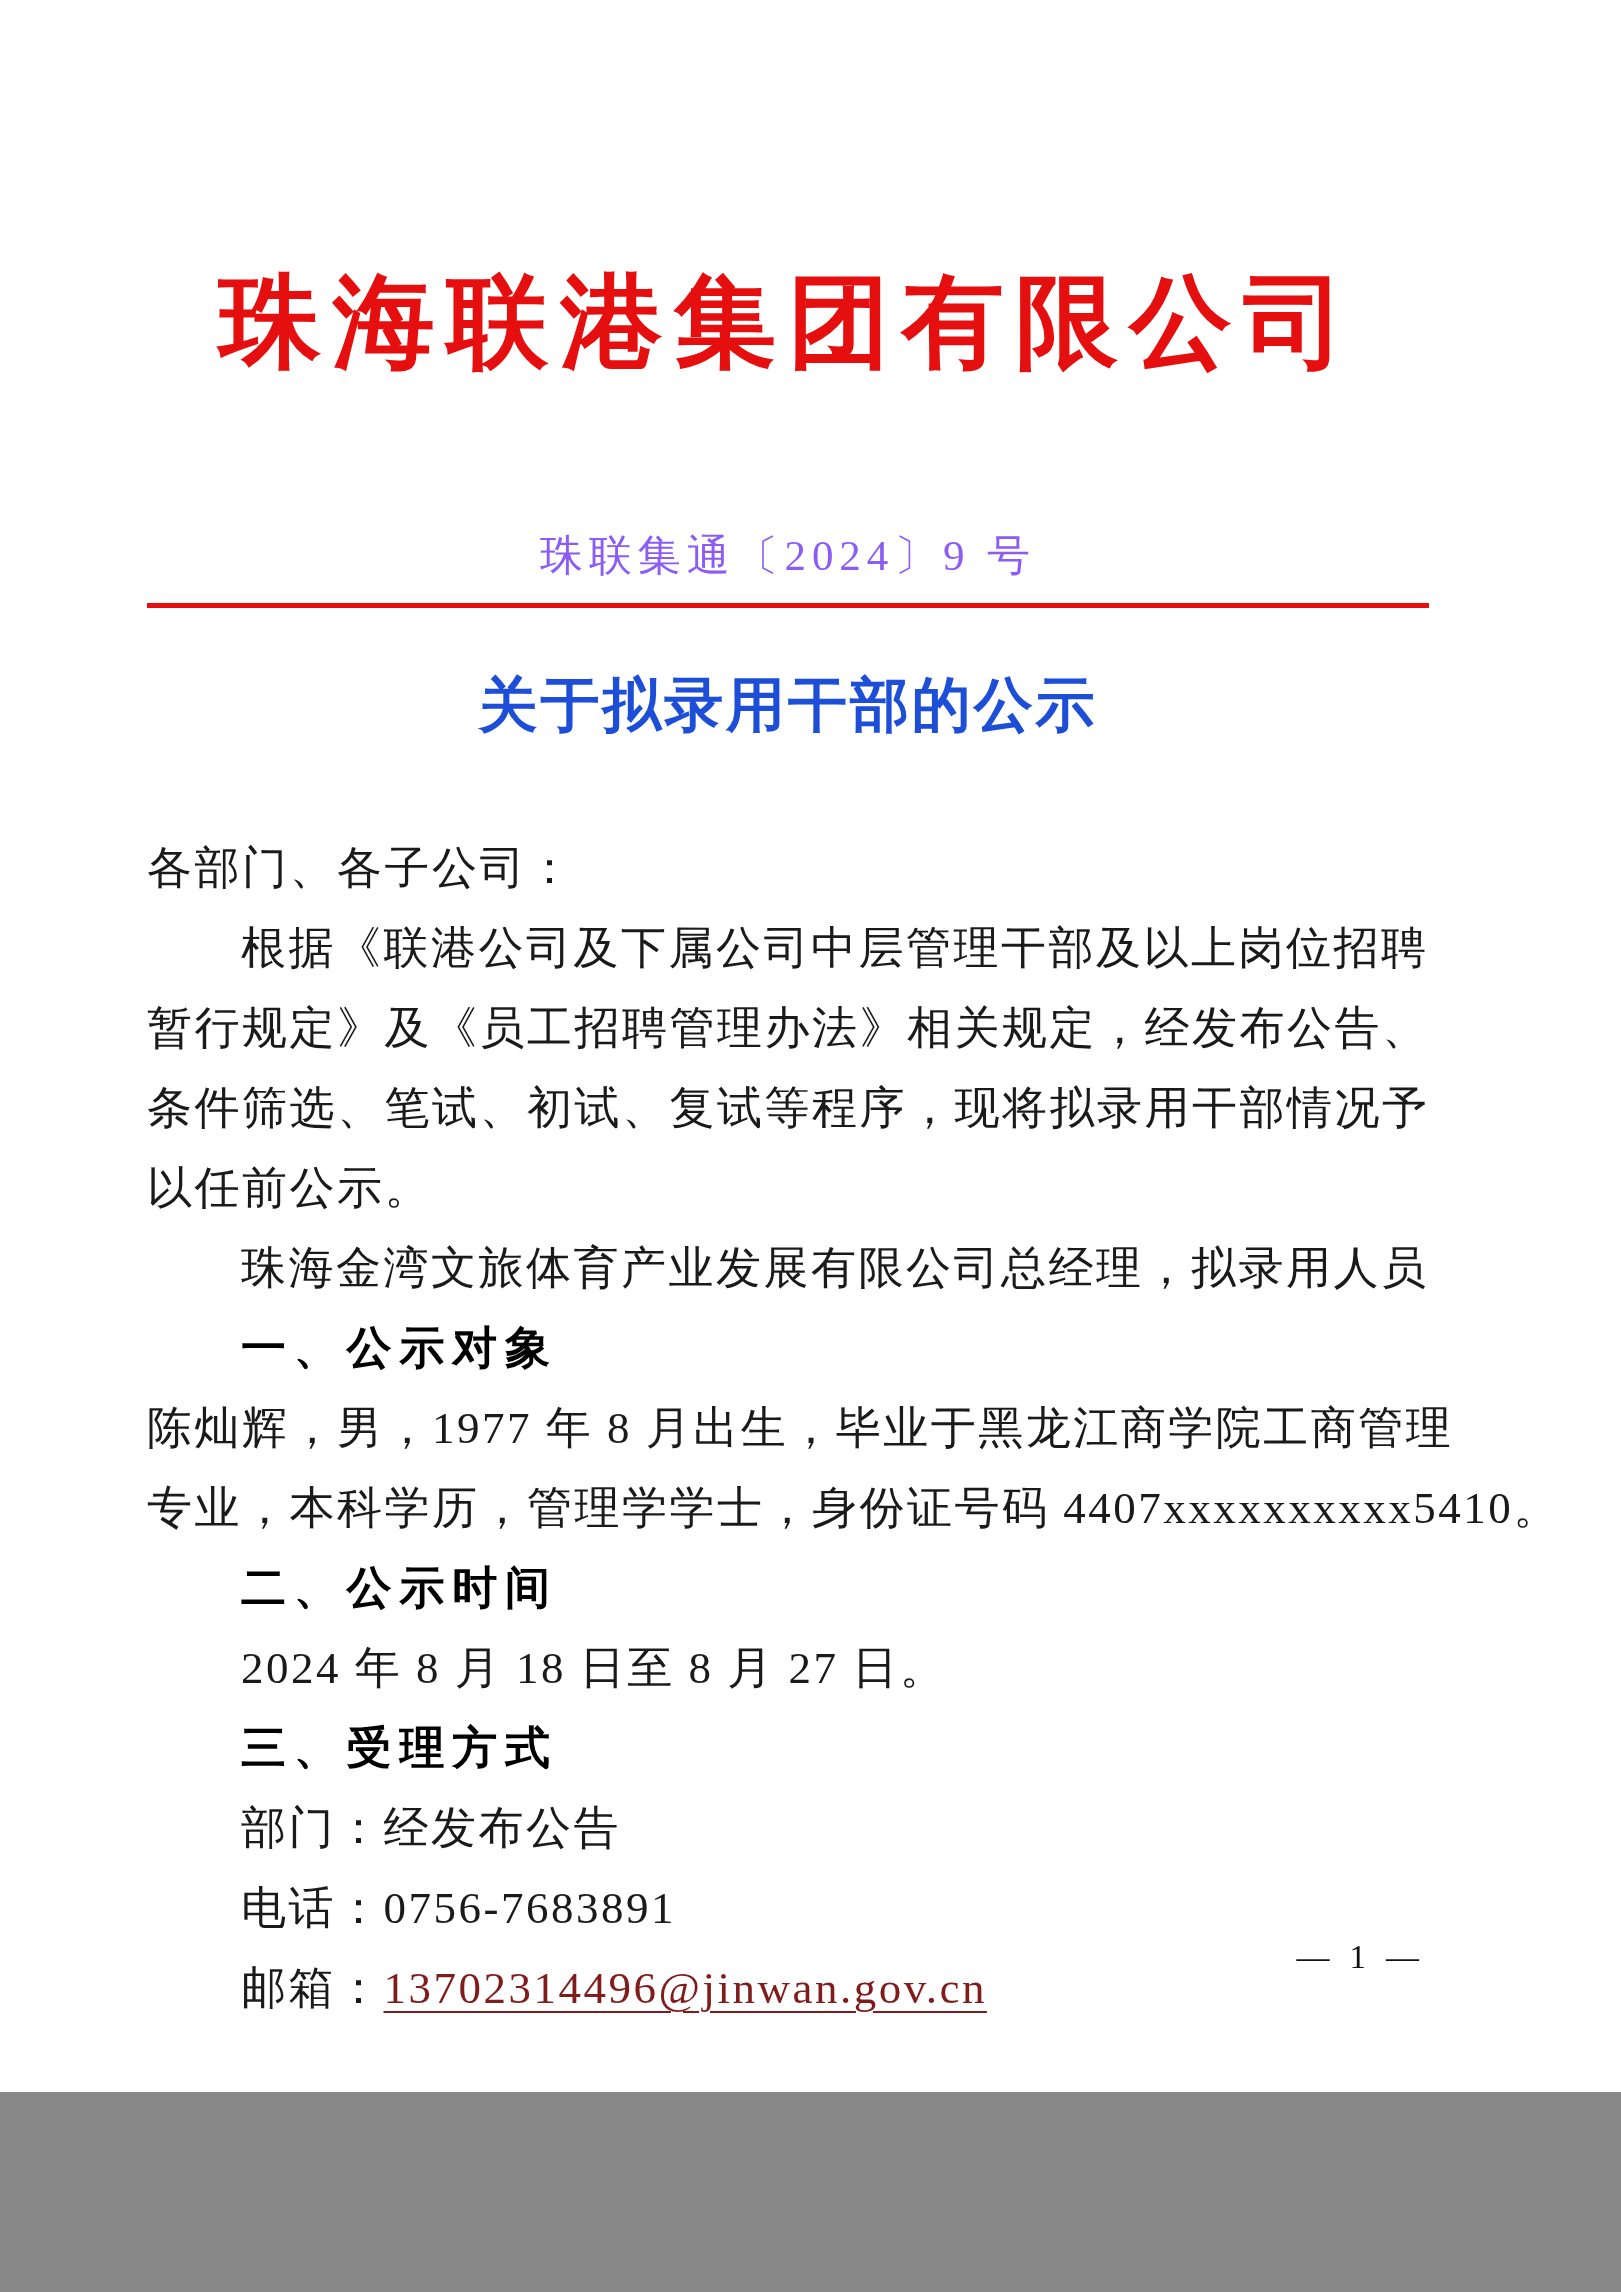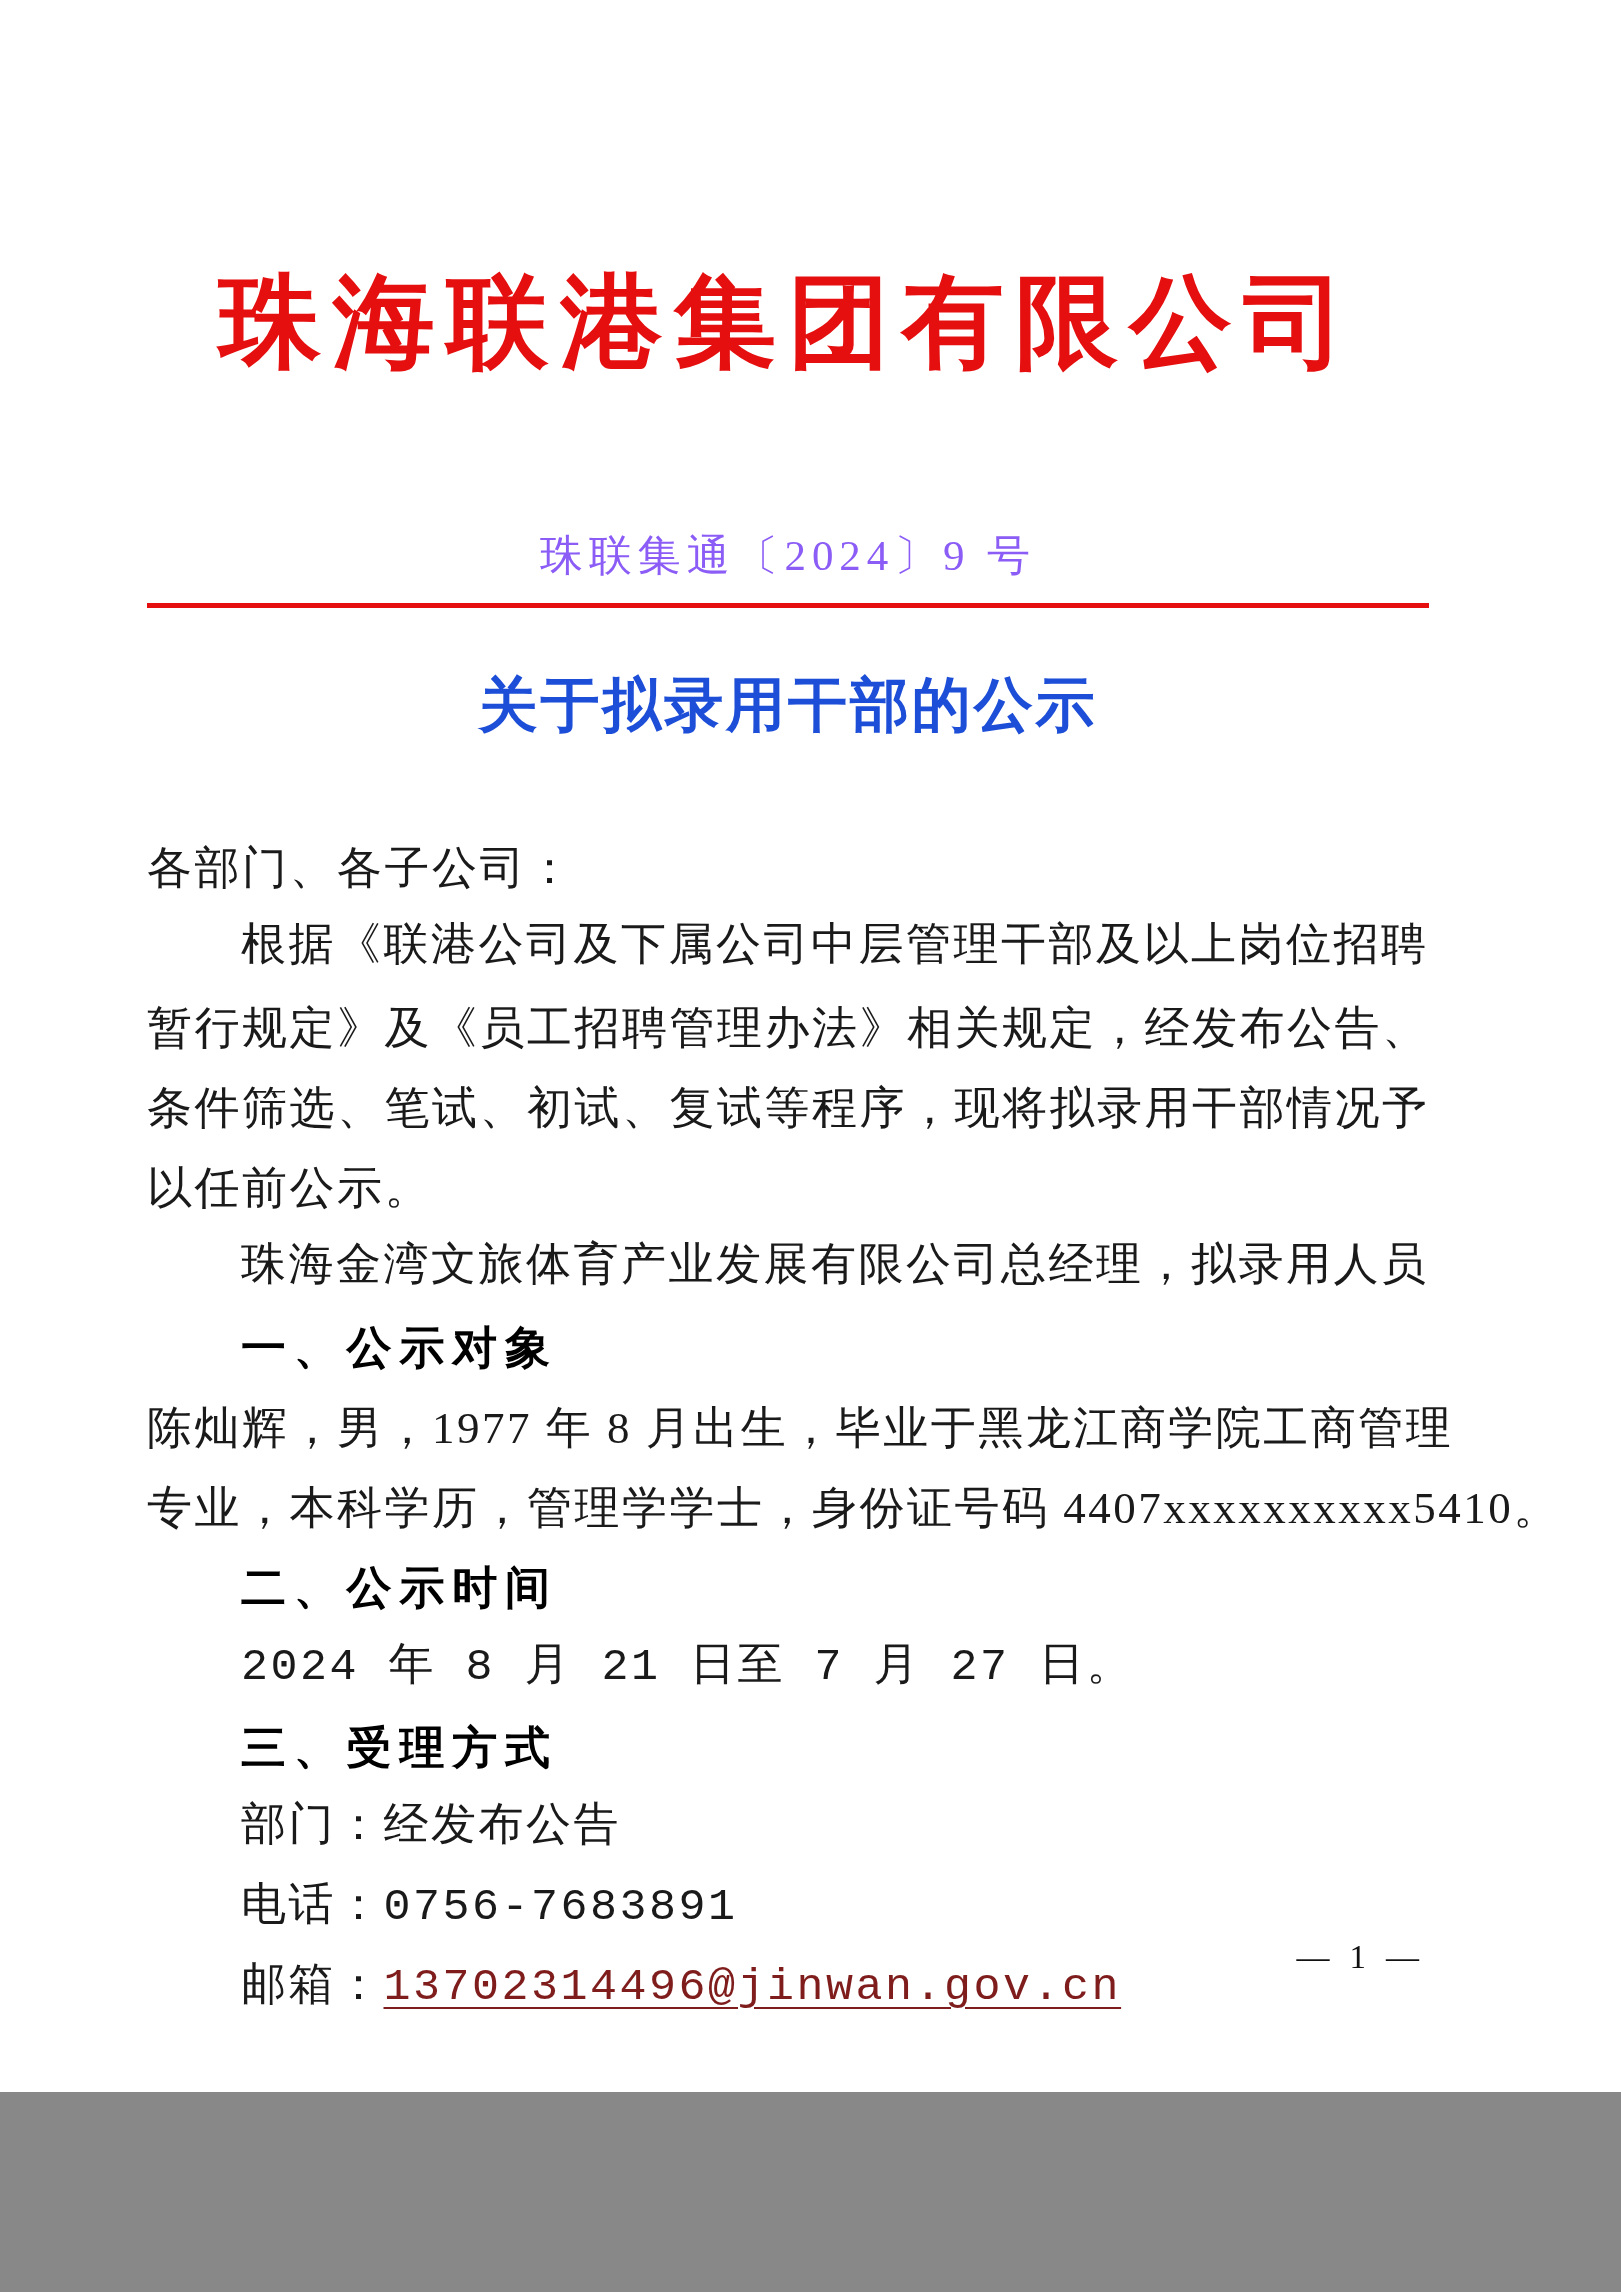--- a/index.html
+++ b/index.html
@@ -47,21 +47,21 @@
     letter-spacing:2.9px;
     color:#1d4ed8;
   }
   .body-block {
     margin-top:86px;
     font-size:45px;
     line-height:80px;
     letter-spacing:2.5px;
   }
   .line { white-space:nowrap; }
-  .indent { padding-left:94px;font-family:Liberation Mono, monospace; }
+  .indent { padding-left:94px; }
   .heading {
     font-family:"Liberation Sans","DejaVu Sans",sans-serif;
     font-weight:bold;
     letter-spacing:7.8px;
     color:#000;
   }
   .email-link {
     color:#7f1d1d;
     text-decoration:underline;
     text-decoration-thickness:2px;
@@ -95,21 +95,21 @@
       <div class="line">各部门、各子公司：</div>
       <div class="line indent">根据《联港公司及下属公司中层管理干部及以上岗位招聘</div>
       <div class="line">暂行规定》及《员工招聘管理办法》相关规定，经发布公告、</div>
       <div class="line">条件筛选、笔试、初试、复试等程序，现将拟录用干部情况予</div>
       <div class="line">以任前公示。</div>
       <div class="line indent">珠海金湾文旅体育产业发展有限公司总经理，拟录用人员</div>
       <div class="line indent heading">一、公示对象</div>
       <div class="line">陈灿辉，男，1977 年 8 月出生，毕业于黑龙江商学院工商管理</div>
       <div class="line">专业，本科学历，管理学学士，身份证号码 4407xxxxxxxxxx5410。</div>
       <div class="line indent heading">二、公示时间</div>
-      <div class="line indent">2024 年 8 月 21 日至 7 月 27 日。</div>
+      <div class="line indent">2024 年 8 月 18 日至 8 月 27 日。</div>
       <div class="line indent heading">三、受理方式</div>
       <div class="line indent">部门：经发布公告</div>
       <div class="line indent">电话：0756-7683891</div>
       <div class="line indent">
         <span>邮箱：</span><a class="email-link">13702314496@jinwan.gov.cn</a>
       </div>
     </div>
   </div>
 
   <div class="page-footer">— 1 —</div>

